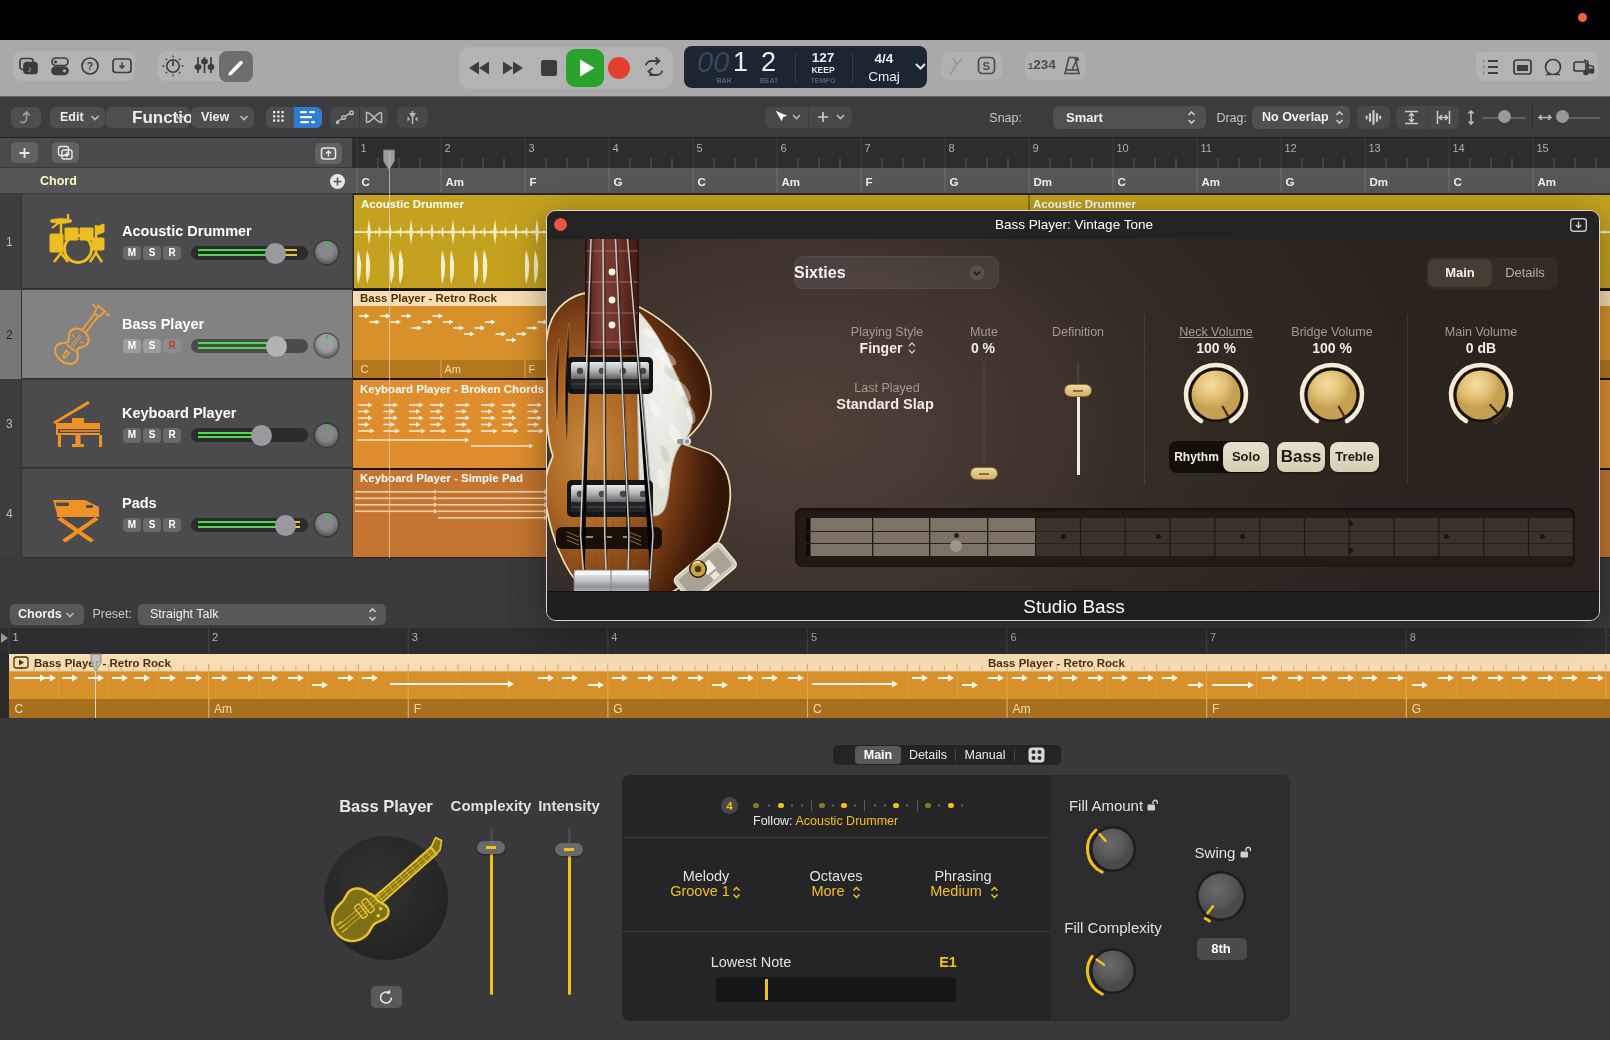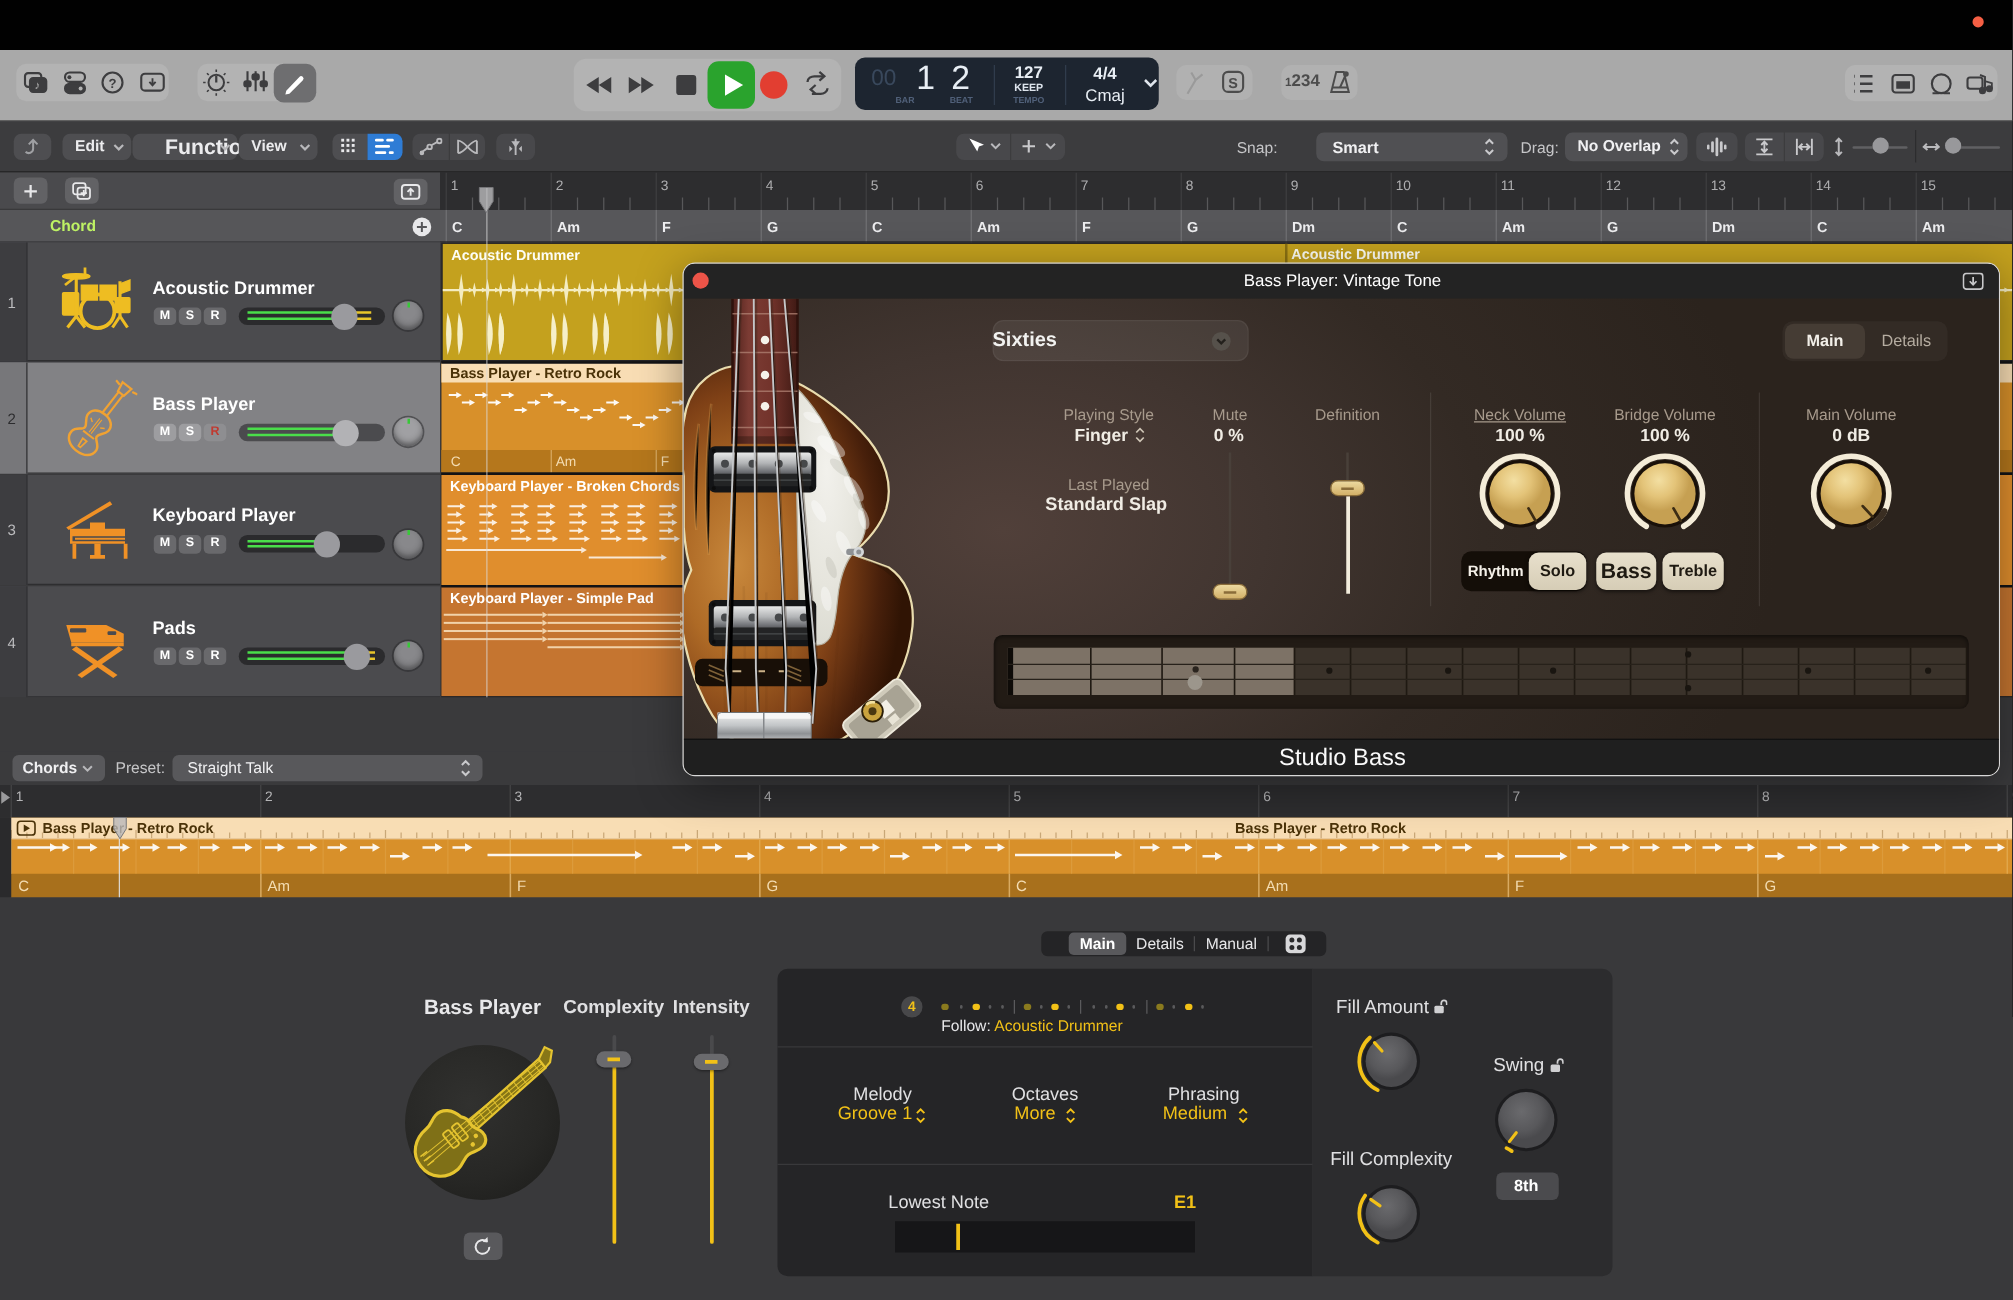--- a/index.html
+++ b/index.html
@@ -52,21 +52,21 @@
       <path d="M2 1.5 L16.5 10 L2 18.5 Z" fill="#fff"></path>
     </svg>
 <div style="position:absolute;left:608px;top:57px;width:22px;height:22px;background:#e23e31;border-radius:50%;"></div>
 <svg class="abs" style="left:641px;top:56px" width="26" height="24" viewBox="0 0 26 24" fill="none" stroke="#3d3d3f" stroke-width="1.8">
 <path d="M5 9.5 C5 6.5 8 5 10.5 5 h7"></path>
       <path d="M21 14.5 c0 3 -3 4.5 -5.5 4.5 h-7"></path>
 <path d="M14.5 1.5 L18.5 5 L14.5 8.5"></path>
       <path d="M11.5 11 L7.5 14.5 L11.5 18" transform="translate(0,1)"></path>
 </svg>
 <div style="position:absolute;left:684px;top:46px;width:243px;height:42px;background:#1d2530;border-radius:8px;"></div>
-<div class="abs" style="left:697px;top:49px;font-size:18px;line-height:27px;color:#39485c;">00</div>
+<div class="abs" style="left:697px;top:49px;font-size:29px;line-height:27px;color:#39485c;font-style:italic;">00</div>
 <div class="abs" style="left:733px;top:49px;font-size:27px;line-height:27px;color:#e8eef4;">1</div>
 <div class="abs" style="left:761px;top:49px;font-size:27px;line-height:27px;color:#e8eef4;">2</div>
 <div style="position:absolute;left:524px;top:74px;width:400px;height:14px;line-height:14px;text-align:center;font-size:7px;color:#51617a;font-weight:700;">BAR</div>
 <div style="position:absolute;left:569px;top:74px;width:400px;height:14px;line-height:14px;text-align:center;font-size:7px;color:#51617a;font-weight:700;">BEAT</div>
 <div style="position:absolute;left:795px;top:52px;width:1px;height:32px;background:#303c4c;"></div>
 <div style="position:absolute;left:623px;top:43.5px;width:400px;height:27.0px;line-height:27.0px;text-align:center;font-size:13.5px;color:#e8eef4;font-weight:700;">127</div>
 <div style="position:absolute;left:623px;top:61.5px;width:400px;height:17.0px;line-height:17.0px;text-align:center;font-size:8.5px;color:#dde4ec;font-weight:700;">KEEP</div>
 <div style="position:absolute;left:623px;top:74px;width:400px;height:14px;line-height:14px;text-align:center;font-size:7px;color:#51617a;font-weight:700;">TEMPO</div>
 <div style="position:absolute;left:852px;top:52px;width:1px;height:32px;background:#303c4c;"></div>
 <div style="position:absolute;left:684px;top:44.5px;width:400px;height:27.0px;line-height:27.0px;text-align:center;font-size:13.5px;color:#e8eef4;font-weight:700;">4/4</div>
@@ -312,21 +312,21 @@
       <rect x="1201.5" y="20" width="1" height="10" fill="#58585a"></rect>
       <rect x="1222.5" y="20" width="1" height="10" fill="#58585a"></rect>
       <rect x="1243.5" y="20" width="1" height="10" fill="#58585a"></rect>
       <text x="1184.5" y="14" font-size="11" fill="#aeaeb0" font-family="Liberation Sans">15</text>
       <rect x="1264.5" y="0" width="1" height="30" fill="#3e3e40"></rect>
       <rect x="1285.5" y="20" width="1" height="10" fill="#58585a"></rect>
       <rect x="1306.5" y="20" width="1" height="10" fill="#58585a"></rect>
       <rect x="1327.5" y="20" width="1" height="10" fill="#58585a"></rect>
     </svg>
 <div style="position:absolute;left:0;top:168px;width:352px;height:26px;background:#565659;border-bottom:1px solid #3a3a3c;"></div>
-<div style="position:absolute;left:40px;top:168.5px;height:25.0px;line-height:25.0px;font-size:12.5px;color:#bef264;font-weight:700;white-space:nowrap;">Chord</div>
+<div style="position:absolute;left:40px;top:168.5px;height:25.0px;line-height:25.0px;font-size:12.5px;color:#fef9c3;font-weight:700;white-space:nowrap;">Chord</div>
 <div style="position:absolute;left:330px;top:174px;width:15px;height:15px;background:#e8e8ea;border-radius:50%;"></div>
 <svg class="abs" style="left:333px;top:177px" width="9" height="9" viewBox="0 0 9 9" stroke="#565659" stroke-width="1.6">
       <path d="M4.5 0.5 v8 M0.5 4.5 h8"></path>
     </svg>
 <svg class="abs" style="left:352px;top:168px" width="1258" height="26" viewBox="0 0 1258 26">
       <rect width="1258" height="26" fill="#57575a"></rect>
       <rect x="4.5" y="0" width="1" height="26" fill="#717174"></rect>
       <text x="9.5" y="17.5" font-size="11.5" font-weight="bold" fill="#ededef" font-family="Liberation Sans">C</text>
       <rect x="88.5" y="0" width="1" height="26" fill="#717174"></rect>
       <text x="93.5" y="17.5" font-size="11.5" font-weight="bold" fill="#ededef" font-family="Liberation Sans">Am</text>

